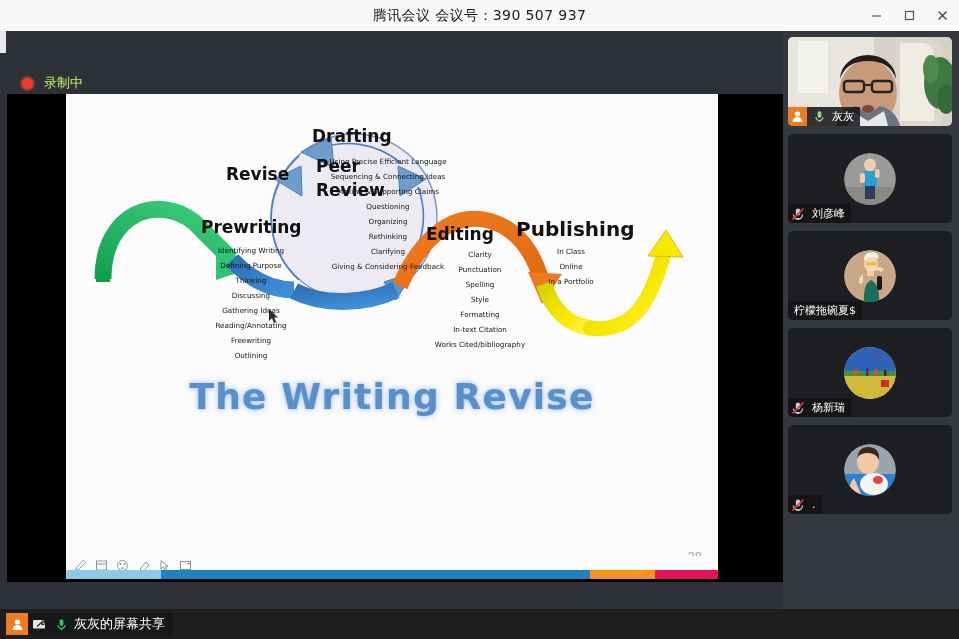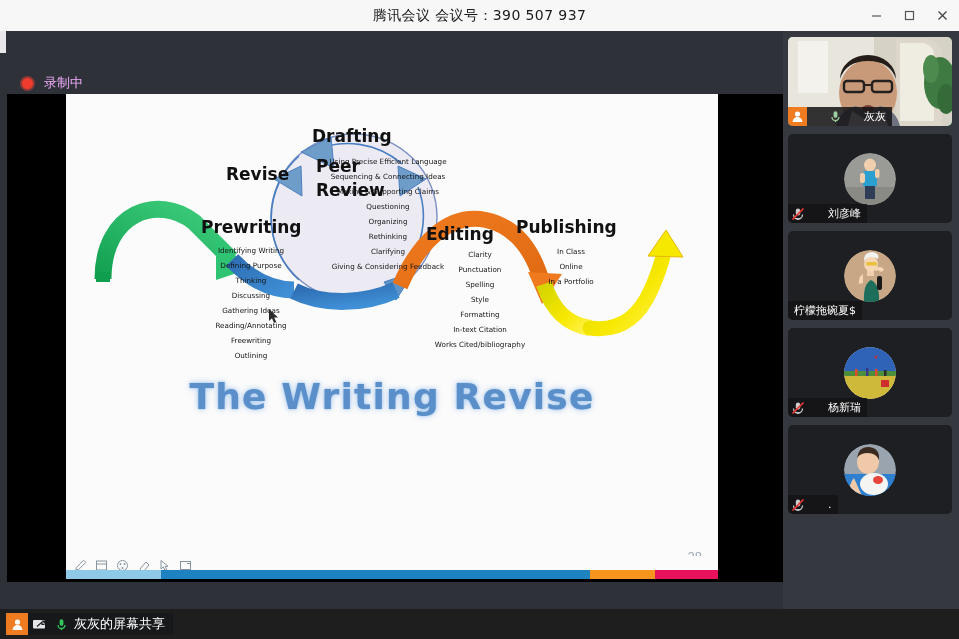--- a/index.html
+++ b/index.html
@@ -32,21 +32,21 @@
   .leftstrip{position:absolute;left:0;top:31px;width:6px;height:22px;background:#e8e8ea;}
 
   
   .rec{
     position:absolute;left:20px;top:74px;display:flex;align-items:center;gap:9px;
   }
   .rec-dot{
     width:15px;height:15px;border-radius:50%;
     background:#ef3b2d;border:2px solid #8d3a37;box-sizing:border-box;
   }
-  .rec-lbl{color:#f0abfc;font-size:13px;font-family:"DejaVu Sans",sans-serif;}
+  .rec-lbl{color:#bef264;font-size:13px;font-family:"DejaVu Sans",sans-serif;}
 
   
   .shareblack{
     position:absolute;left:7px;top:94px;width:776px;height:488px;background:#000;
   }
 
   
   .slide{
     position:absolute;left:66px;top:94px;width:652px;height:470px;
     background:#fbfbfb;overflow:hidden;
@@ -57,21 +57,21 @@
   .stage-hdr{
     position:absolute;font-weight:bold;color:#111;
     font-family:"DejaVu Sans","Liberation Sans",sans-serif;
     white-space:nowrap;
   }
   .hdr-drafting{left:246px;top:32px;font-size:17px;}
   .hdr-revise{left:160px;top:70px;font-size:17px;}
   .hdr-peer{left:250px;top:60px;font-size:17px;}
   .hdr-prewriting{left:135px;top:123px;font-size:17px;}
   .hdr-editing{left:360px;top:130px;font-size:17px;}
-  .hdr-publishing{left:450px;top:123px;font-size:17px;}
+  .hdr-publishing{left:450px;top:123px;font-size:20px;}
 
   .sublist{
     position:absolute;text-align:center;color:#141414;
     font-size:7.2px;line-height:15px;white-space:nowrap;
     font-family:"DejaVu Sans","Liberation Sans",sans-serif;
   }
   .lst-prewriting{left:120px;top:149px;width:130px;}
   .lst-drafting{left:222px;top:60px;width:200px;}
   .lst-editing{left:338px;top:153px;width:152px;}
   .lst-publishing{left:440px;top:150px;width:130px;}
@@ -117,21 +117,21 @@
 
   .avatar{
     position:absolute;left:50%;top:50%;transform:translate(-50%,-50%);
     width:52px;height:52px;border-radius:50%;overflow:hidden;
   }
   .avatar svg{display:block;}
 
   .namebar{
     position:absolute;left:0;bottom:0;height:19px;
     background:rgba(20,20,22,.86);
-    display:flex;align-items:center;gap:20px;padding:0 6px 0 0;
+    display:flex;align-items:center;gap:4px;padding:0 6px 0 0;
   }
   .namebar .nm{
     color:#fff;font-size:11px;white-space:nowrap;
     font-family:"DejaVu Sans",sans-serif;
   }
   .icon-person{
     width:19px;height:19px;background:#f07c22;
     display:flex;align-items:center;justify-content:center;flex:0 0 auto;
   }
   .icon-mic{width:17px;height:19px;display:flex;align-items:center;justify-content:center;flex:0 0 auto;}

